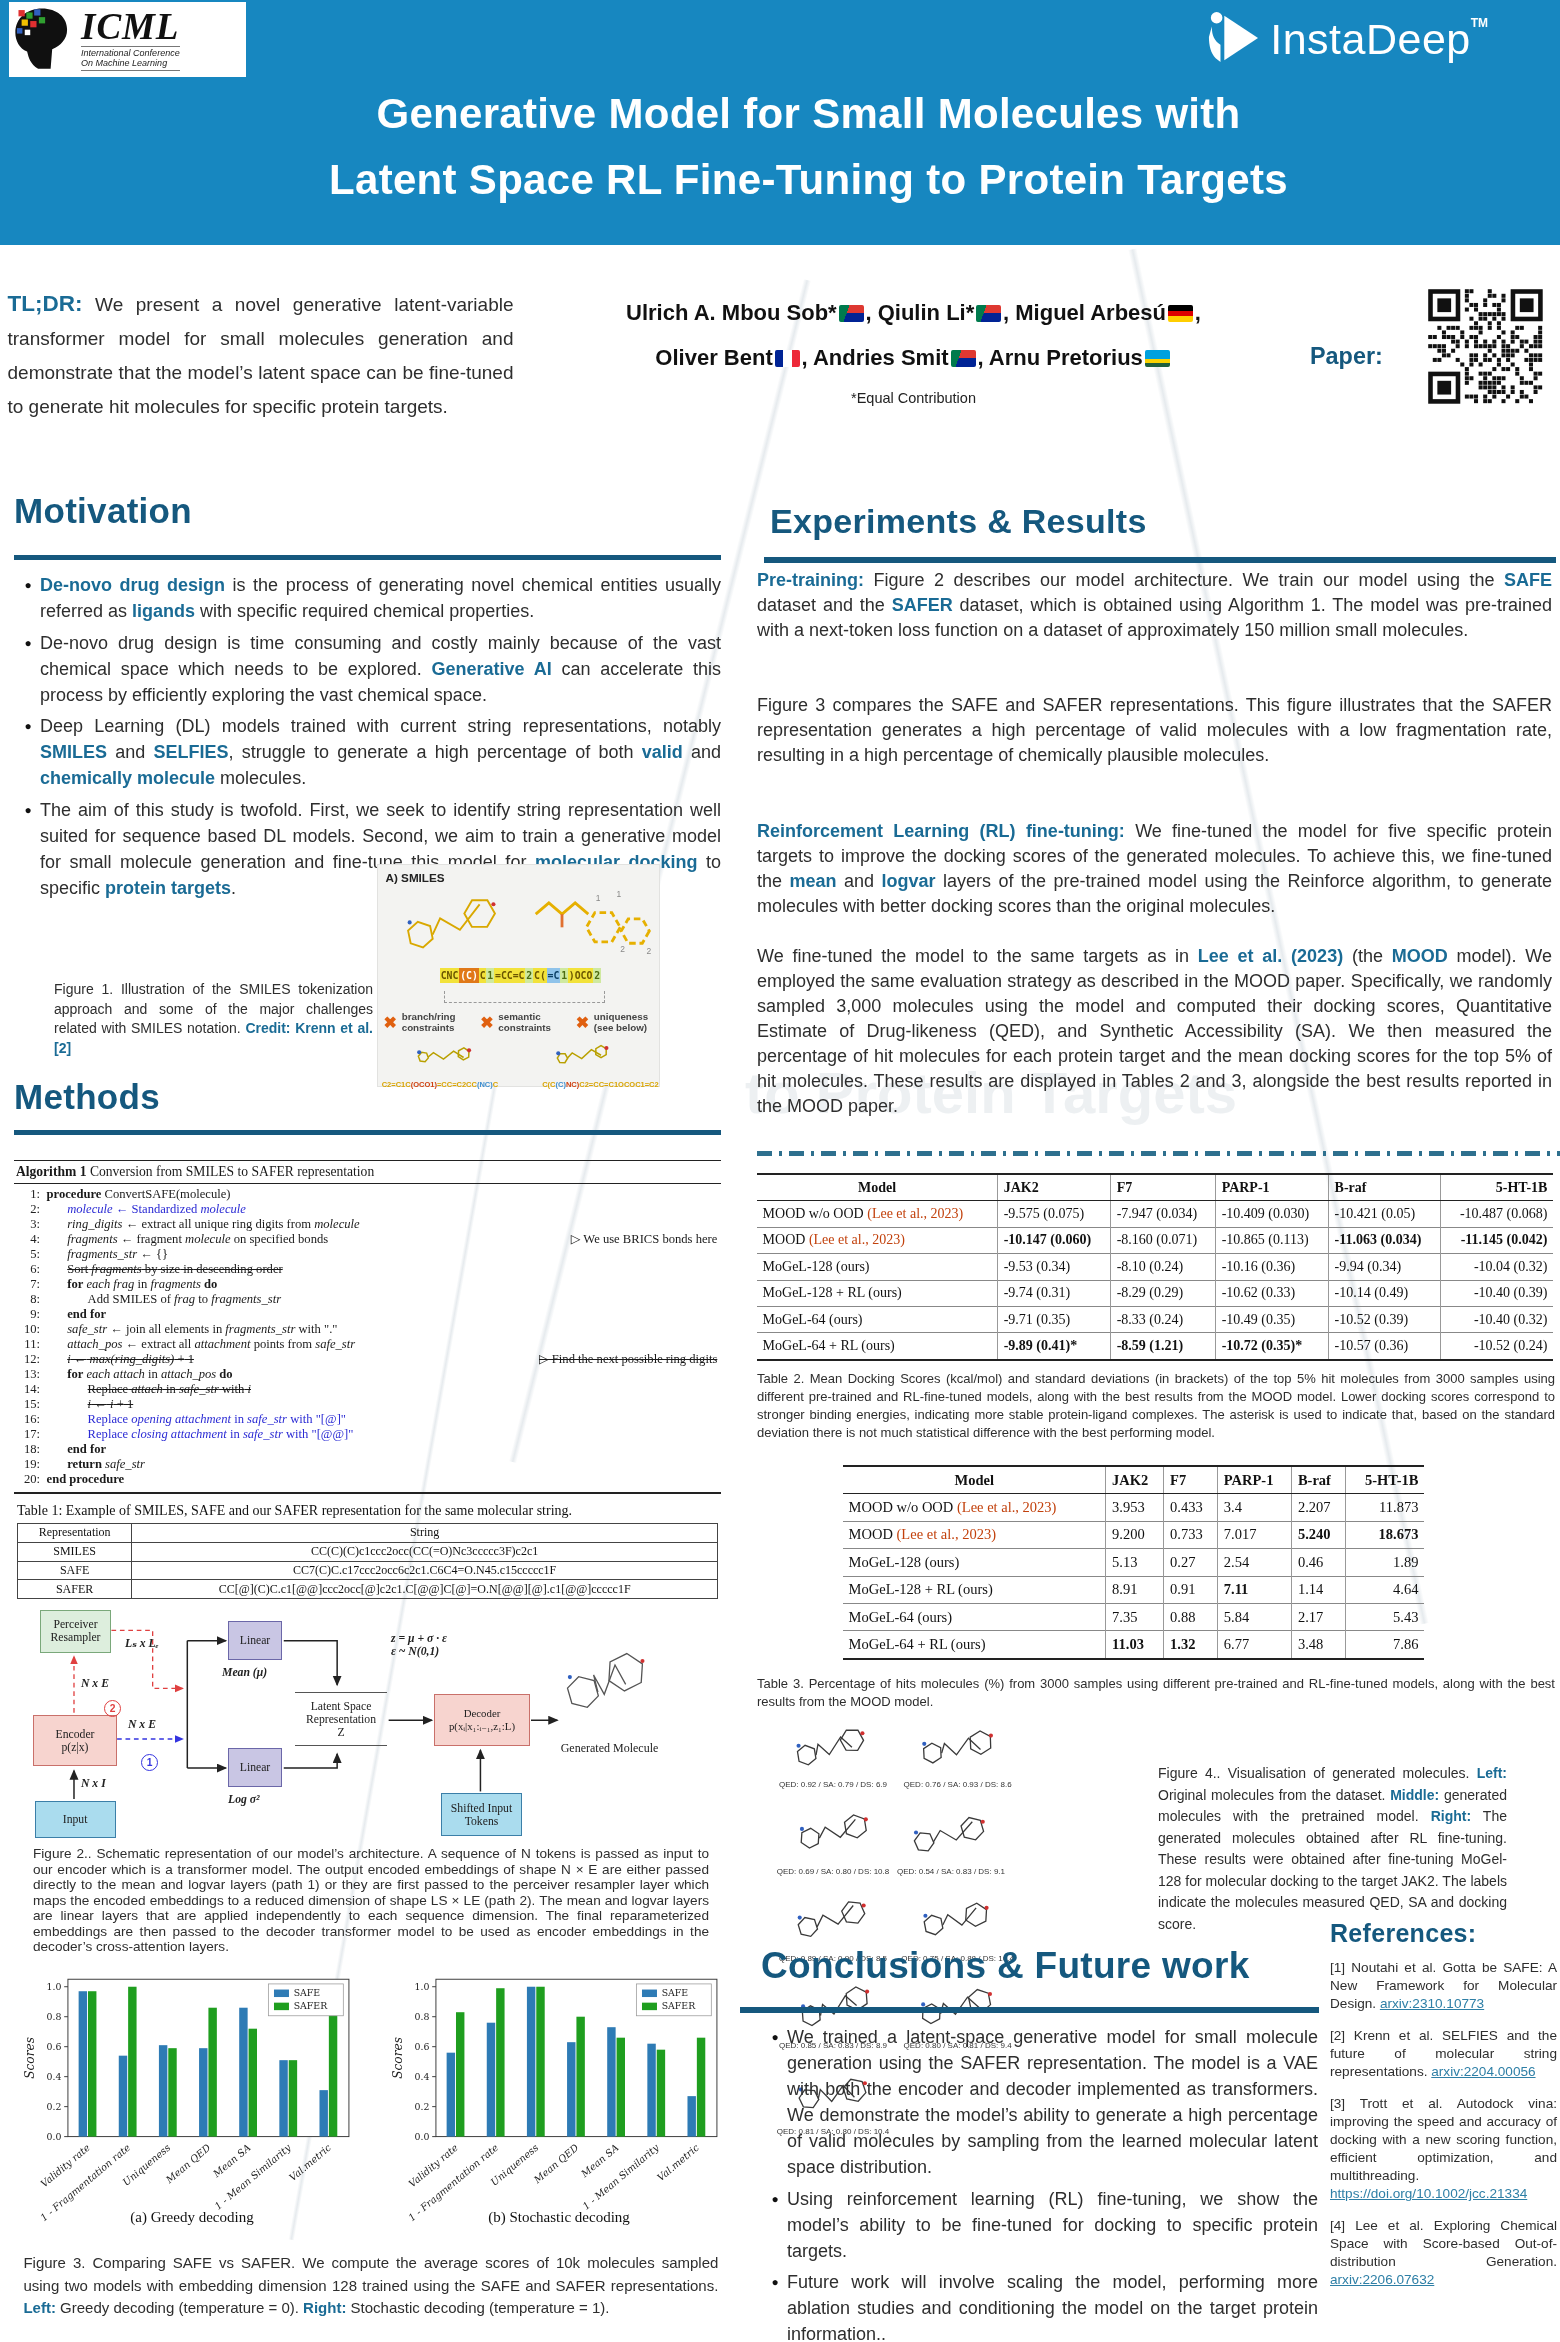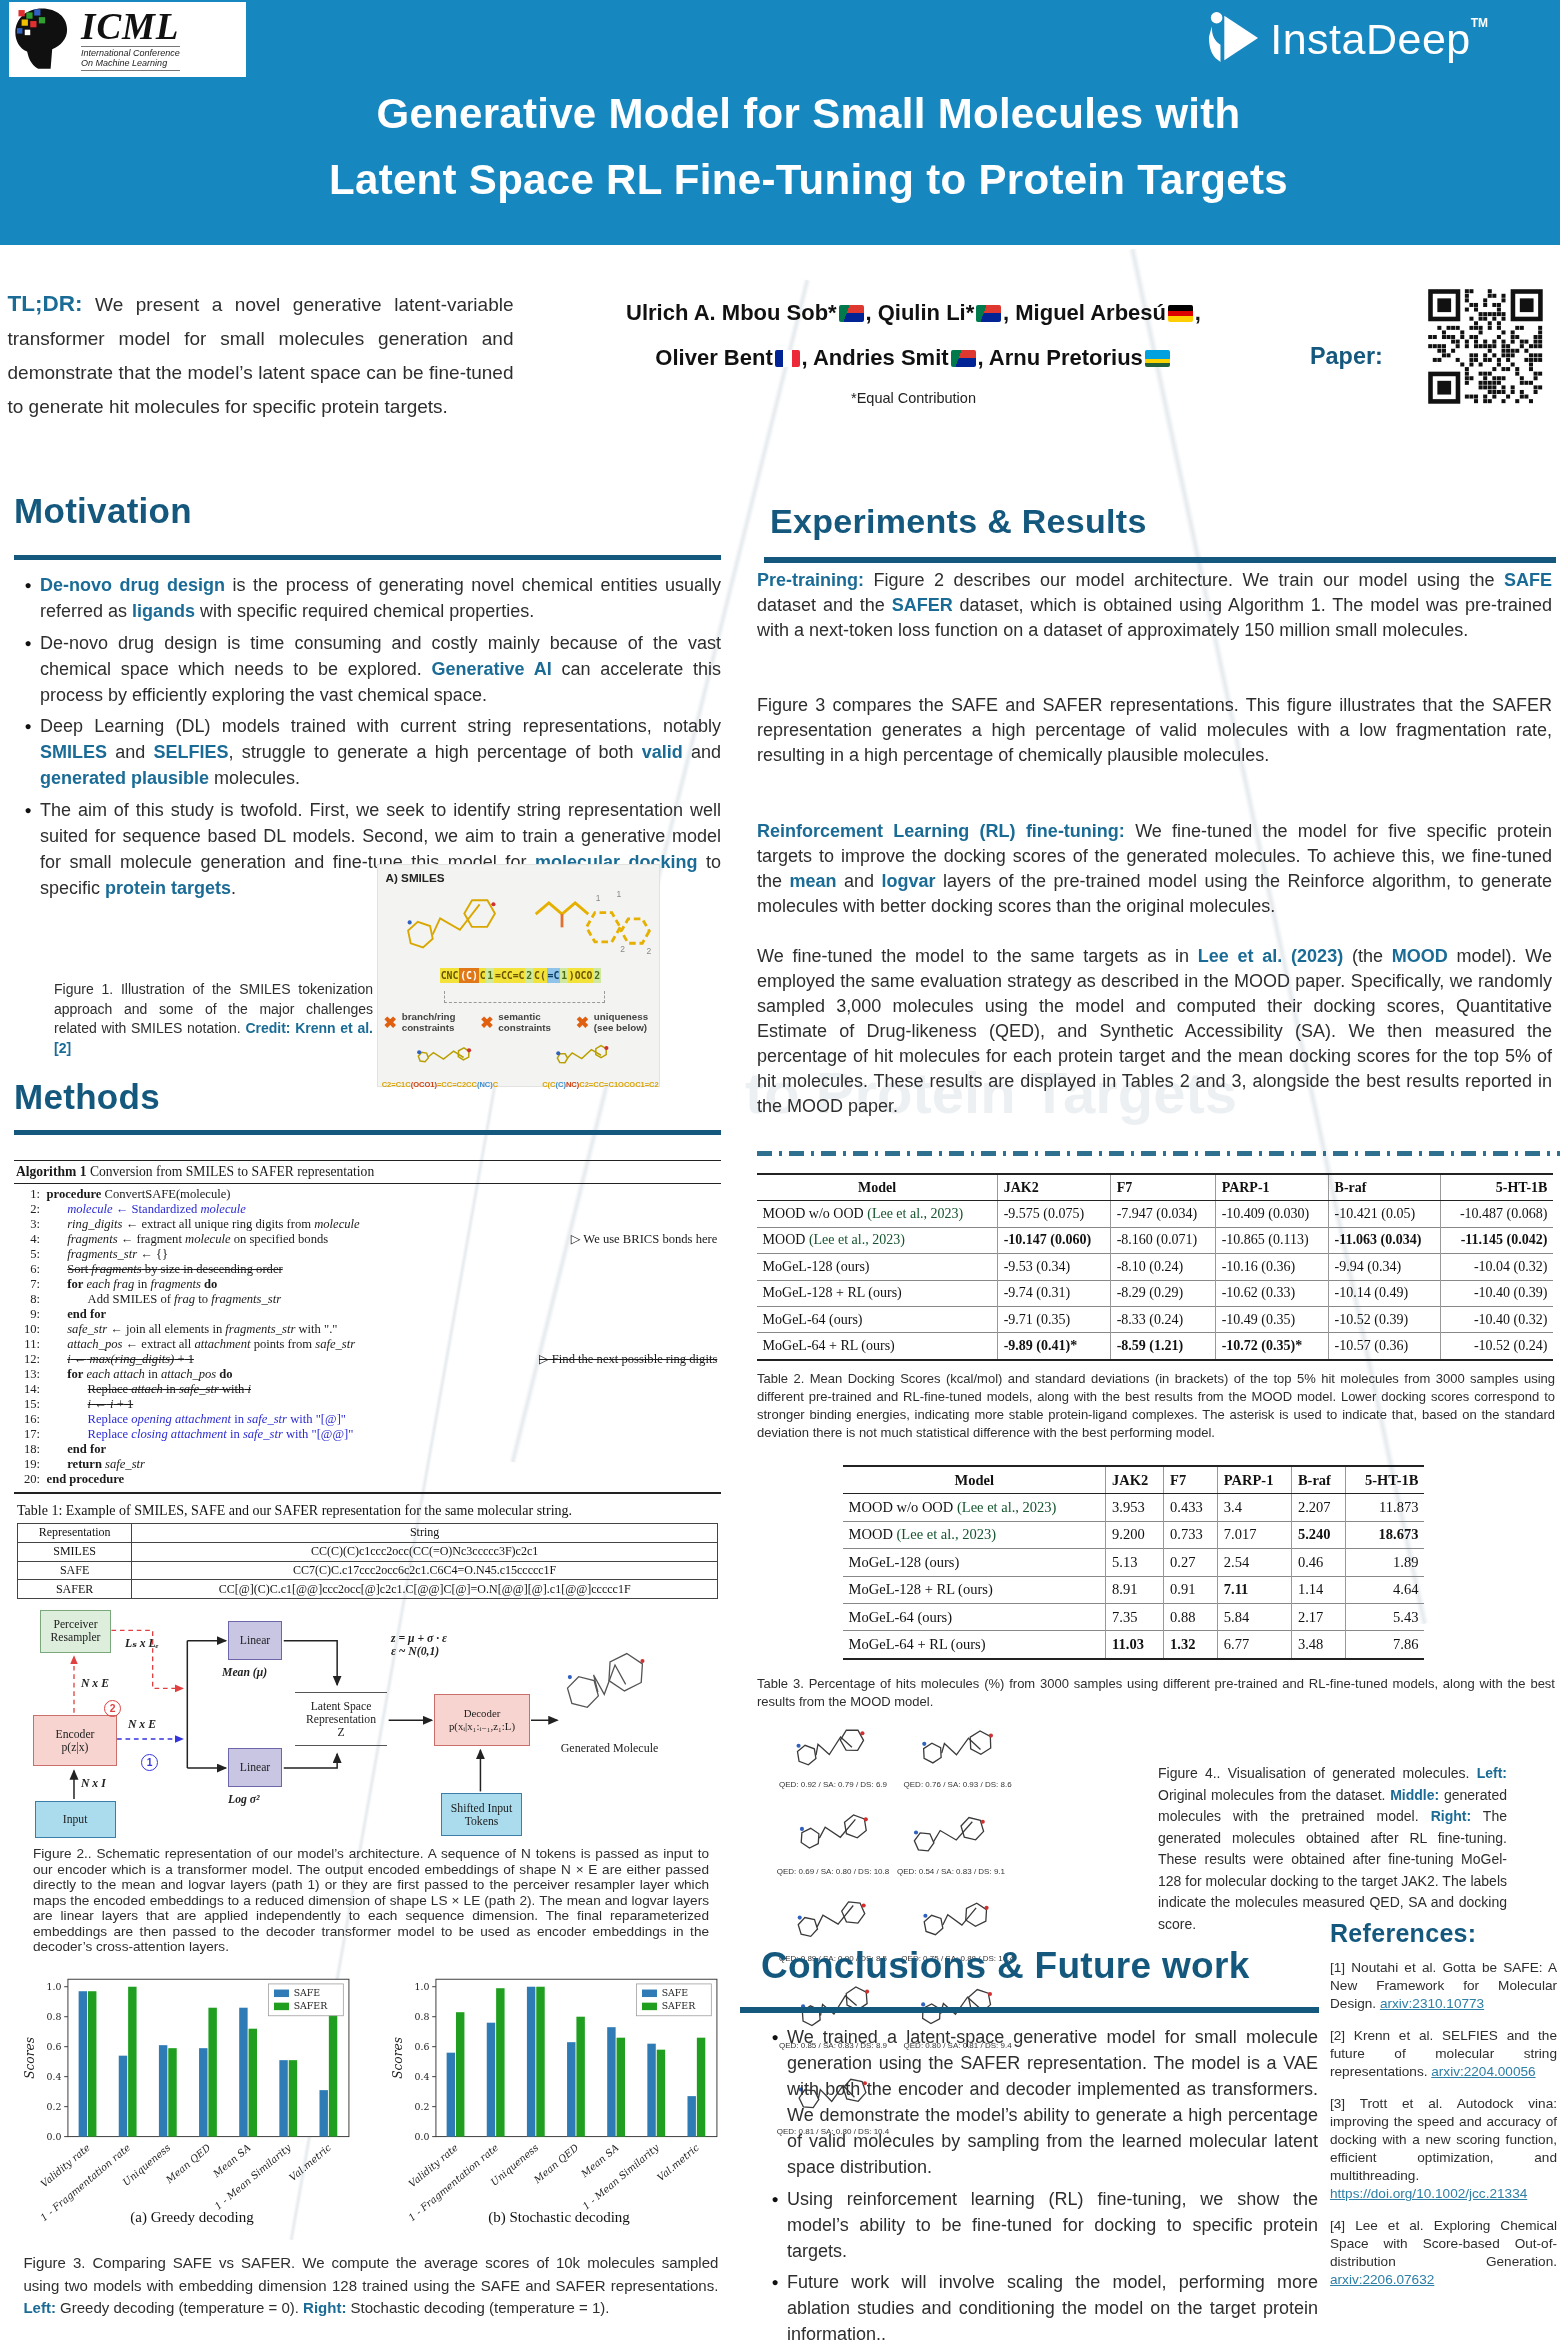--- a/index.html
+++ b/index.html
@@ -54,21 +54,21 @@
   .t-grid{font-family:"Liberation Serif","DejaVu Serif",serif;font-size:12px;color:#111;width:100%;}
   .t-grid th,.t-grid td{border:0.9px solid #444;padding:1.4px 4.7px;text-align:center;font-weight:normal;}
   .t-cap-serif{font-family:"Liberation Serif","DejaVu Serif",serif;font-size:14px;color:#111;}
   .t-book{font-family:"Liberation Serif","DejaVu Serif",serif;font-size:14px;color:#111;width:100%;}
   .t-book th{border-top:2.1px solid #222;border-bottom:1.3px solid #222;font-weight:bold;padding:4.7px 5.6px;text-align:left;}
   .t-book th:first-child{text-align:center;}
   .t-book td{border-top:0.9px solid #888;padding:4.7px 5.6px;text-align:left;}
   .t-book tr:last-child td{border-bottom:2.1px solid #222;}
   .t-book td+td,.t-book th+th{border-left:0.9px solid #999;}
   .t-book td:last-child,.t-book th:last-child{text-align:right;}
-  .cite{color:#14532d;}
+  .cite{color:#c2410c;}
   .t-note{font-size:13px;line-height:18px;color:#2e2e2e;text-align:justify;}
   
   .f2box{position:absolute;box-sizing:border-box;border:1.5px solid;display:flex;align-items:center;justify-content:center;
          text-align:center;font-family:"Liberation Serif","DejaVu Serif",serif;font-size:11.7px;line-height:13px;white-space:pre-line;color:#222;}
   .f2-green{background:#ddeedd;border-color:#7aa87a;}
   .f2-pink{background:#f7d4cf;border-color:#c9706a;}
   .f2-cyan{background:#aadcee;border-color:#3b7fa8;}
   .f2-purp{background:#c9c6e4;border-color:#6b67a8;}
   .f2lab{position:absolute;font-family:"Liberation Serif","DejaVu Serif",serif;font-style:italic;font-weight:bold;font-size:11.7px;color:#222;white-space:pre-line;}
   .f2circ{position:absolute;width:15px;height:15px;border-radius:50%;border:1.3px solid;font-size:10.3px;display:flex;align-items:center;justify-content:center;font-weight:bold;}
@@ -362,21 +362,21 @@
       <div class="bul">
         <span class="dot">●</span>
         <div class="btext"><span class="kw">De-novo drug design</span><span> is the process of generating novel chemical entities usually referred as </span><span class="kw">ligands</span><span> with specific required chemical properties.</span></div>
       </div>
       <div class="bul">
         <span class="dot">●</span>
         <div class="btext"><span>De-novo drug design is time consuming and costly mainly because of the vast chemical space which needs to be explored. </span><span class="kw">Generative AI</span><span> can accelerate this process by efficiently exploring the vast chemical space.</span></div>
       </div>
       <div class="bul">
         <span class="dot">●</span>
-        <div class="btext"><span>Deep Learning (DL) models trained with current string representations, notably </span><span class="kw">SMILES</span><span> and </span><span class="kw">SELFIES</span><span>, struggle to generate a high percentage of both </span><span class="kw">valid</span><span> and </span><span class="kw">generated plausible</span><span> molecules.</span></div>
+        <div class="btext"><span>Deep Learning (DL) models trained with current string representations, notably </span><span class="kw">SMILES</span><span> and </span><span class="kw">SELFIES</span><span>, struggle to generate a high percentage of both </span><span class="kw">valid</span><span> and </span><span class="kw">chemically molecule</span><span> molecules.</span></div>
       </div>
       <div class="bul">
         <span class="dot">●</span>
         <div class="btext"><span>The aim of this study is twofold. First, we seek to identify string representation well suited for sequence based DL models. Second, we aim to train a generative model for small molecule generation and fine-tune this model for </span><span class="kw">molecular docking</span><span> to specific </span><span class="kw">protein targets</span><span>.</span></div>
       </div>
     </div>
 
   <div class="abs jtext" style="left:54px;top:980px;width:319px;font-size:14px;line-height:19.7px;color:#2e2e2e;"><span>Figure 1. Illustration of the SMILES tokenization approach and some of the major challenges related with SMILES notation. </span><span class="kw">Credit: Krenn et al.[2]</span></div>
 
   <div class="abs fig1" style="left:377px;top:864px;width:283px;height:223px;">

